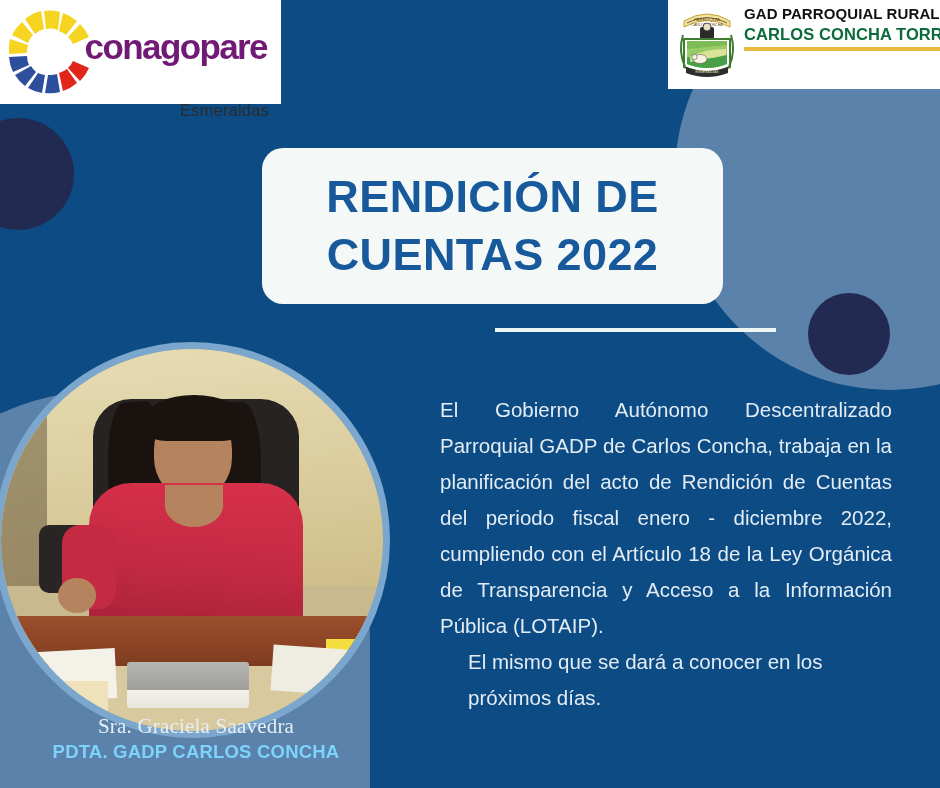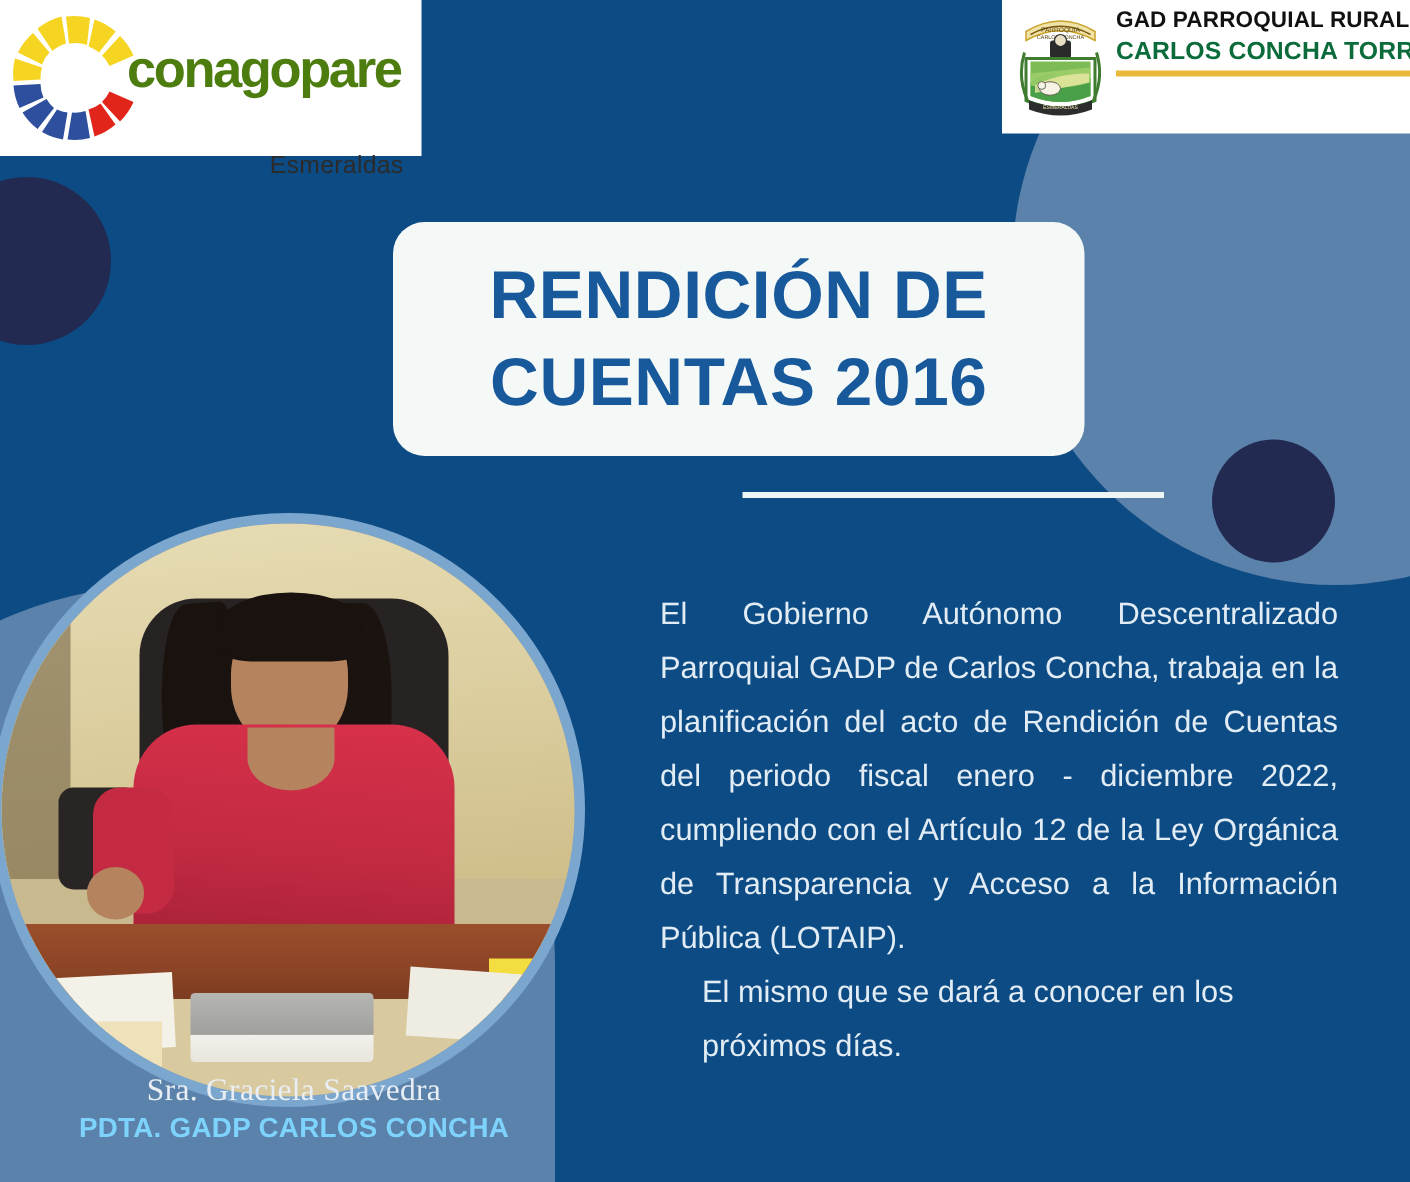--- a/index.html
+++ b/index.html
@@ -78,21 +78,21 @@
     gap:36px;
   }
   #gobiernos-rurales {
     font-size:9.5px; font-weight:bold;
     letter-spacing:1.3px; color:#3b3b3b;
     line-height:1;
     margin-bottom:1px;
   }
   #conagopare-word {
     font-size:35px; font-weight:bold;
-    letter-spacing:-1.6px; color:#4d7c0f;
+    letter-spacing:-1.6px; color:#701a75;
     line-height:0.92;
     margin-right:2px;
   }
   #esmeraldas-word {
     font-size:16.5px; color:#2b2b2b;
     line-height:1.1; margin-top:2px;
     letter-spacing:0.2px;
   }
 
   #logo-panel-right {
@@ -379,26 +379,26 @@
     </div>
     <div id="gad-text-block">
       <div id="gad-line1">GAD PARROQUIAL RURAL</div>
       <div id="gad-line2">CARLOS CONCHA TORRES</div>
       <div id="gad-underline"></div>
     </div>
   </div>
 
   <div id="title-box">
     <div class="title-line">RENDICIÓN DE</div>
-    <div class="title-line">CUENTAS 2016</div>
+    <div class="title-line">CUENTAS 2022</div>
   </div>
   <div id="title-divider"></div>
 
   <div id="body-text">
-    <p>El Gobierno Autónomo Descentralizado Parroquial GADP de Carlos Concha, trabaja en la planificación del acto de Rendición de Cuentas del periodo fiscal enero - diciembre 2022, cumpliendo con el Artículo 12 de la Ley Orgánica de Transparencia y Acceso a la Información Pública (LOTAIP).</p>
+    <p>El Gobierno Autónomo Descentralizado Parroquial GADP de Carlos Concha, trabaja en la planificación del acto de Rendición de Cuentas del periodo fiscal enero - diciembre 2022, cumpliendo con el Artículo 18 de la Ley Orgánica de Transparencia y Acceso a la Información Pública (LOTAIP).</p>
     <p class="nojust">El mismo que se dará a conocer en los próximos días.</p>
   </div>
 
   <div id="photo-circle">
     <div id="photo-inner">
       <div class="pwall"></div>
       <div class="pwall-dark"></div>
       <div class="pchair"></div>
       <div class="pchair-arm"></div>
       <div class="phair-l"></div>

